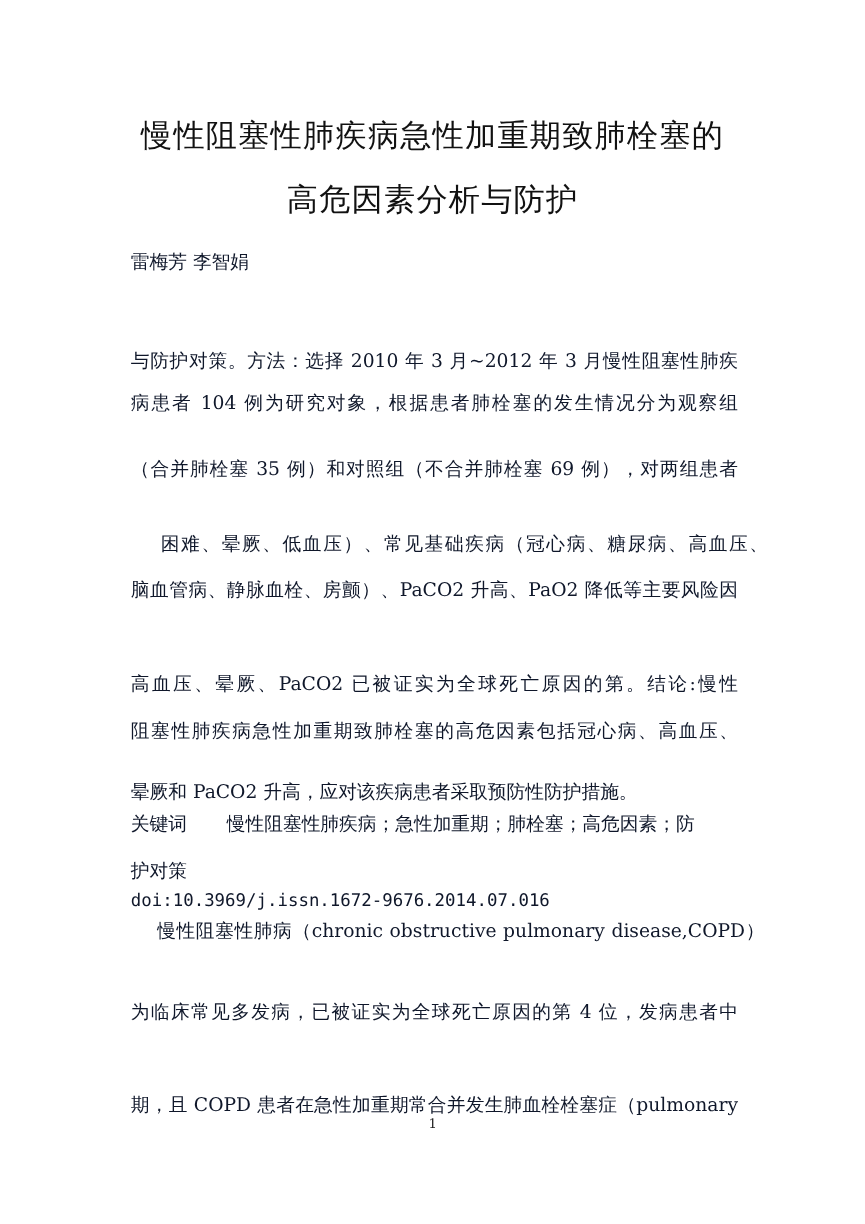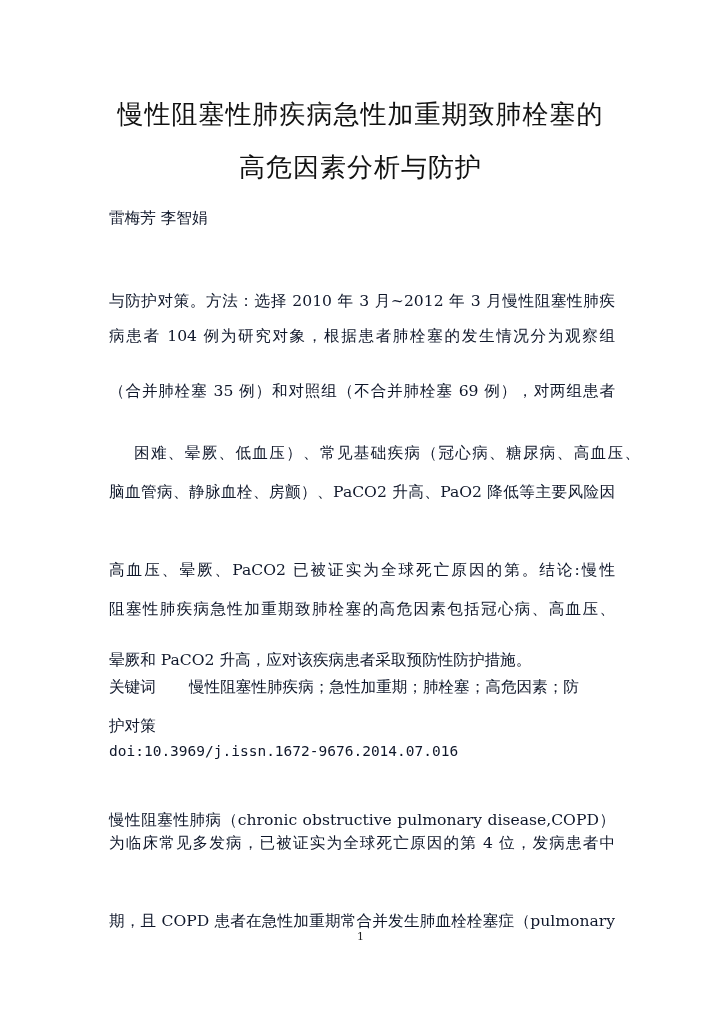--- a/index.html
+++ b/index.html
@@ -84,18 +84,18 @@
   <div class="line justify" style="top:597px;">阻塞性肺疾病急性加重期致肺栓塞的高危因素包括冠心病、高血压、</div>
   <div class="line" style="top:648px;">晕厥和 PaCO2 升高，应对该疾病患者采取预防性防护措施。</div>
 
   <div class="line" style="top:675px;">
     <span class="kw-label">关键词</span><span>慢性阻塞性肺疾病；急性加重期；肺栓塞；高危因素；防</span>
   </div>
   <div class="line" style="top:714px;">护对策</div>
 
   <div class="line mono" style="top:739px;">doi:10.3969/j.issn.1672-9676.2014.07.016</div>
 
-  <div class="line justify" style="top:808px;">慢性阻塞性肺病（chronic obstructive pulmonary disease,COPD）</div>
+  <div class="line justify" style="top:764px;margin-left:22px;">慢性阻塞性肺病（chronic obstructive pulmonary disease,COPD）</div>
   <div class="line justify" style="top:831px;">为临床常见多发病，已被证实为全球死亡原因的第 4 位，发病患者中</div>
   <div class="line justify" style="top:909px;">期，且 COPD 患者在急性加重期常合并发生肺血栓栓塞症（pulmonary</div>
 
   <div class="page-number">1</div>
 </div>
 
 </body></html>

